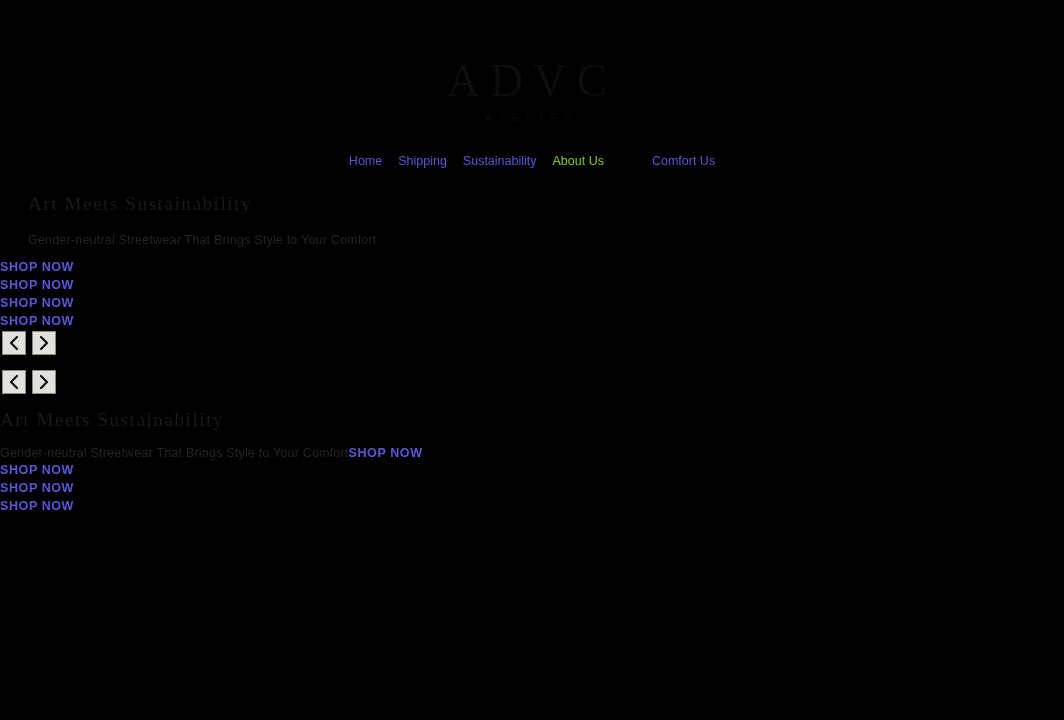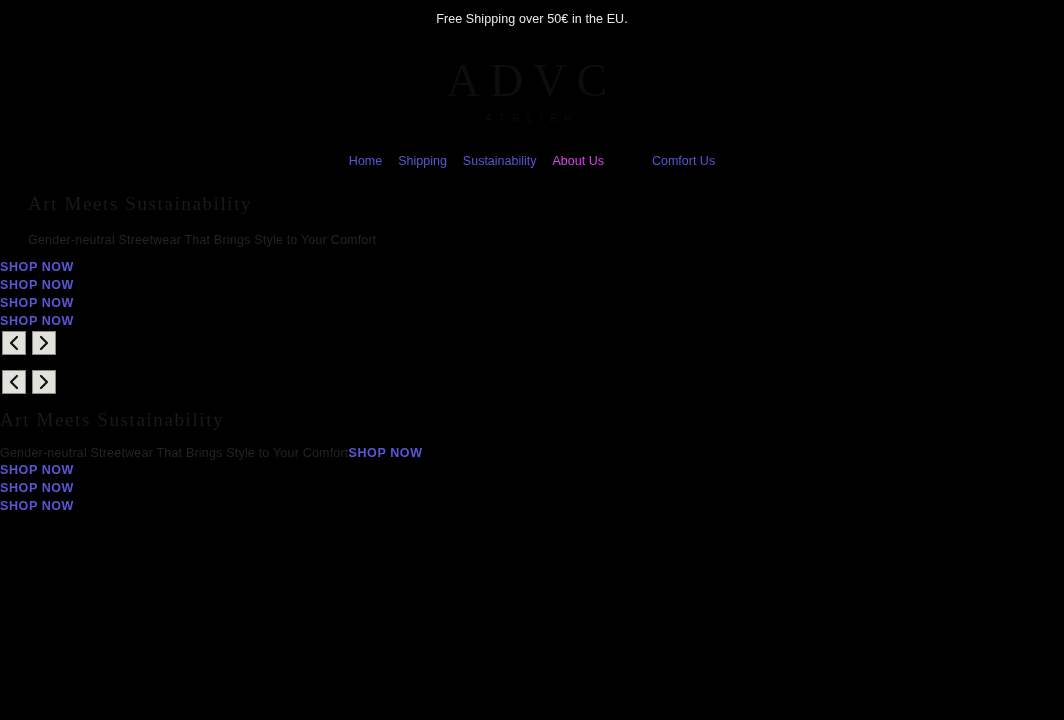--- a/index.html
+++ b/index.html
@@ -36,21 +36,21 @@
   
   .nav {
     position:absolute; top:152px; left:0; width:1064px;
     display:flex; align-items:center; justify-content:center;
     font-size:12.5px;
   }
   .nav a {
     color:#5a56d6; text-decoration:none; white-space:nowrap;
     padding:0; line-height:18px;
   }
-  .nav a.muted { color:#d946ef; }
+  .nav a.muted { color:#84cc16; }
   .nav .sp1 { width:16px; }
   .nav .sp2 { width:16px; }
   .nav .sp3 { width:16px; }
   .nav .sp4 { width:48px; }
 
   
   .hero1 { position:absolute; top:192px; left:28px; width:1000px; }
   .hero1 h1 {
     font-size:19px; font-weight:400; color:#1a1a1a;
     letter-spacing:1.6px; line-height:24px;
@@ -93,23 +93,20 @@
   .hero2 .line .shop-inline {
     color:#5a56d6; font-weight:700; letter-spacing:.6px; text-decoration:none;
   }
   .shoplist2 { position:absolute; top:461px; left:0; width:300px; }
 </style>
 </head>
 <body>
 
 <div id="page">
 
-  <div class="announce">
-    <span>Free Shipping over 50€ in the EU.</span>
-  </div>
 
   <div class="logo-wrap">
     <div class="logo-mark">ADVC</div>
     <div class="logo-sub">ATELIER</div>
   </div>
 
   <nav class="nav">
     <a href="#">Home</a>
     <span class="sp1"></span>
     <a href="#">Shipping</a>

